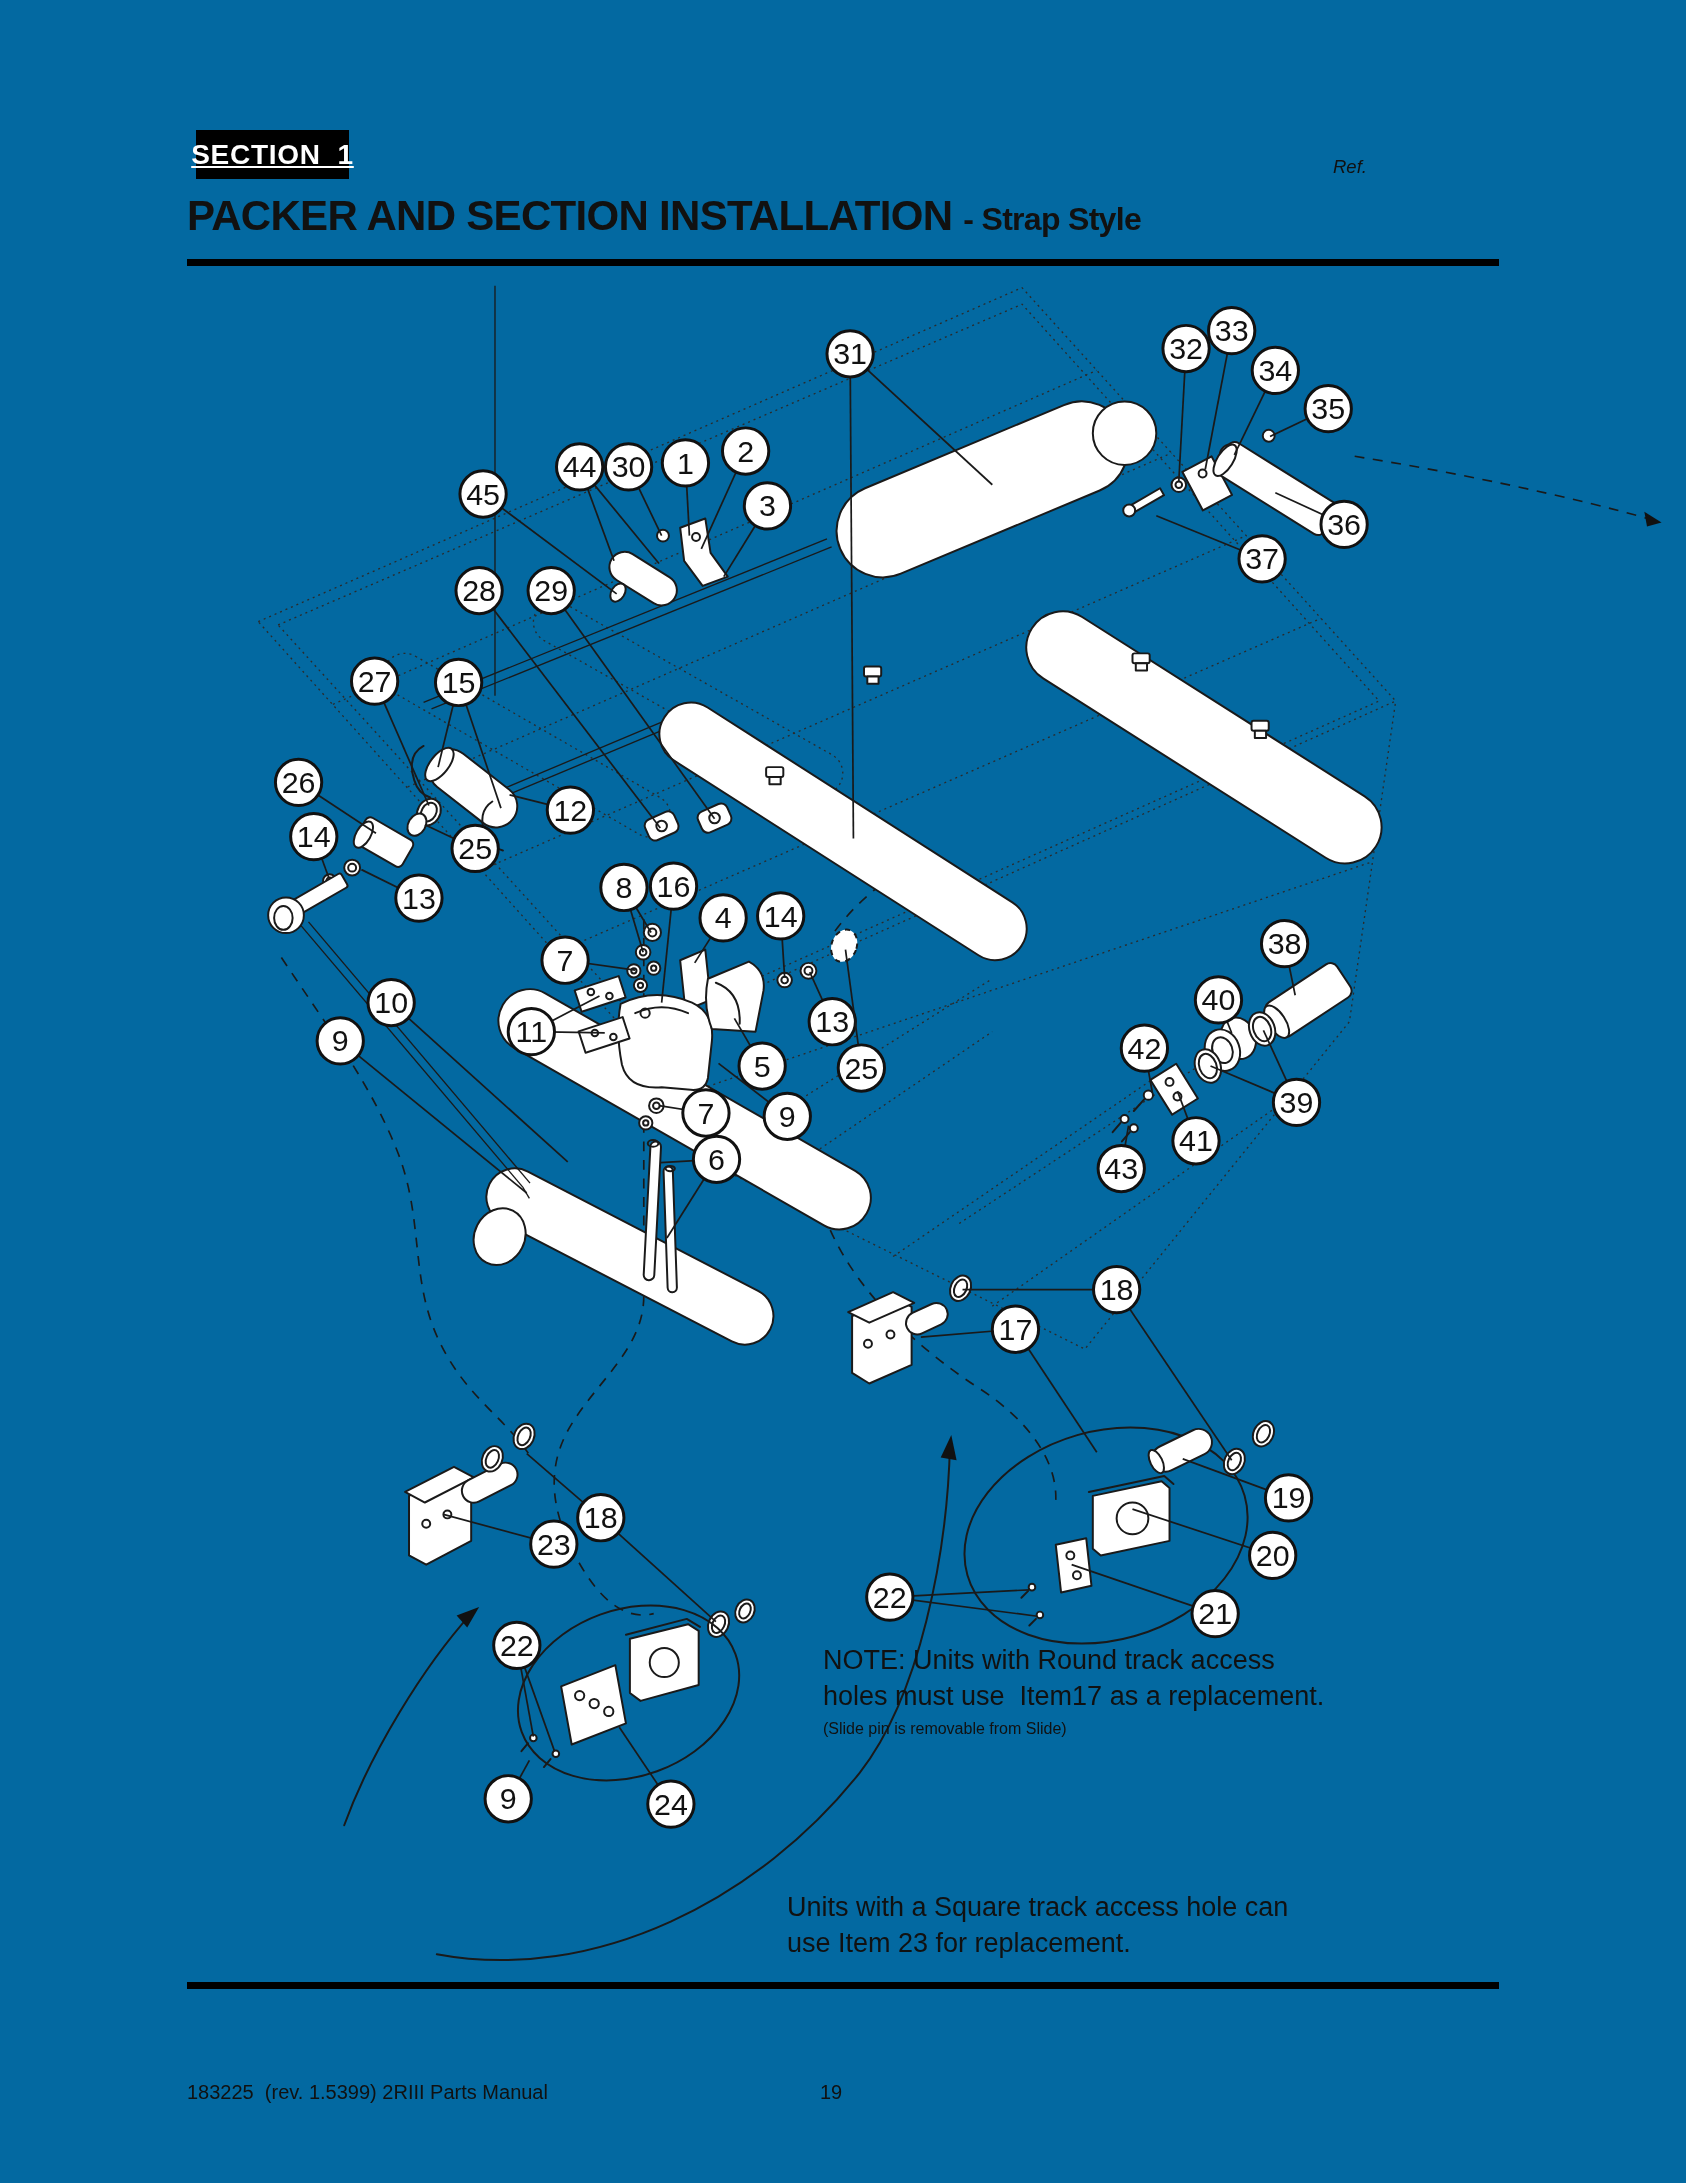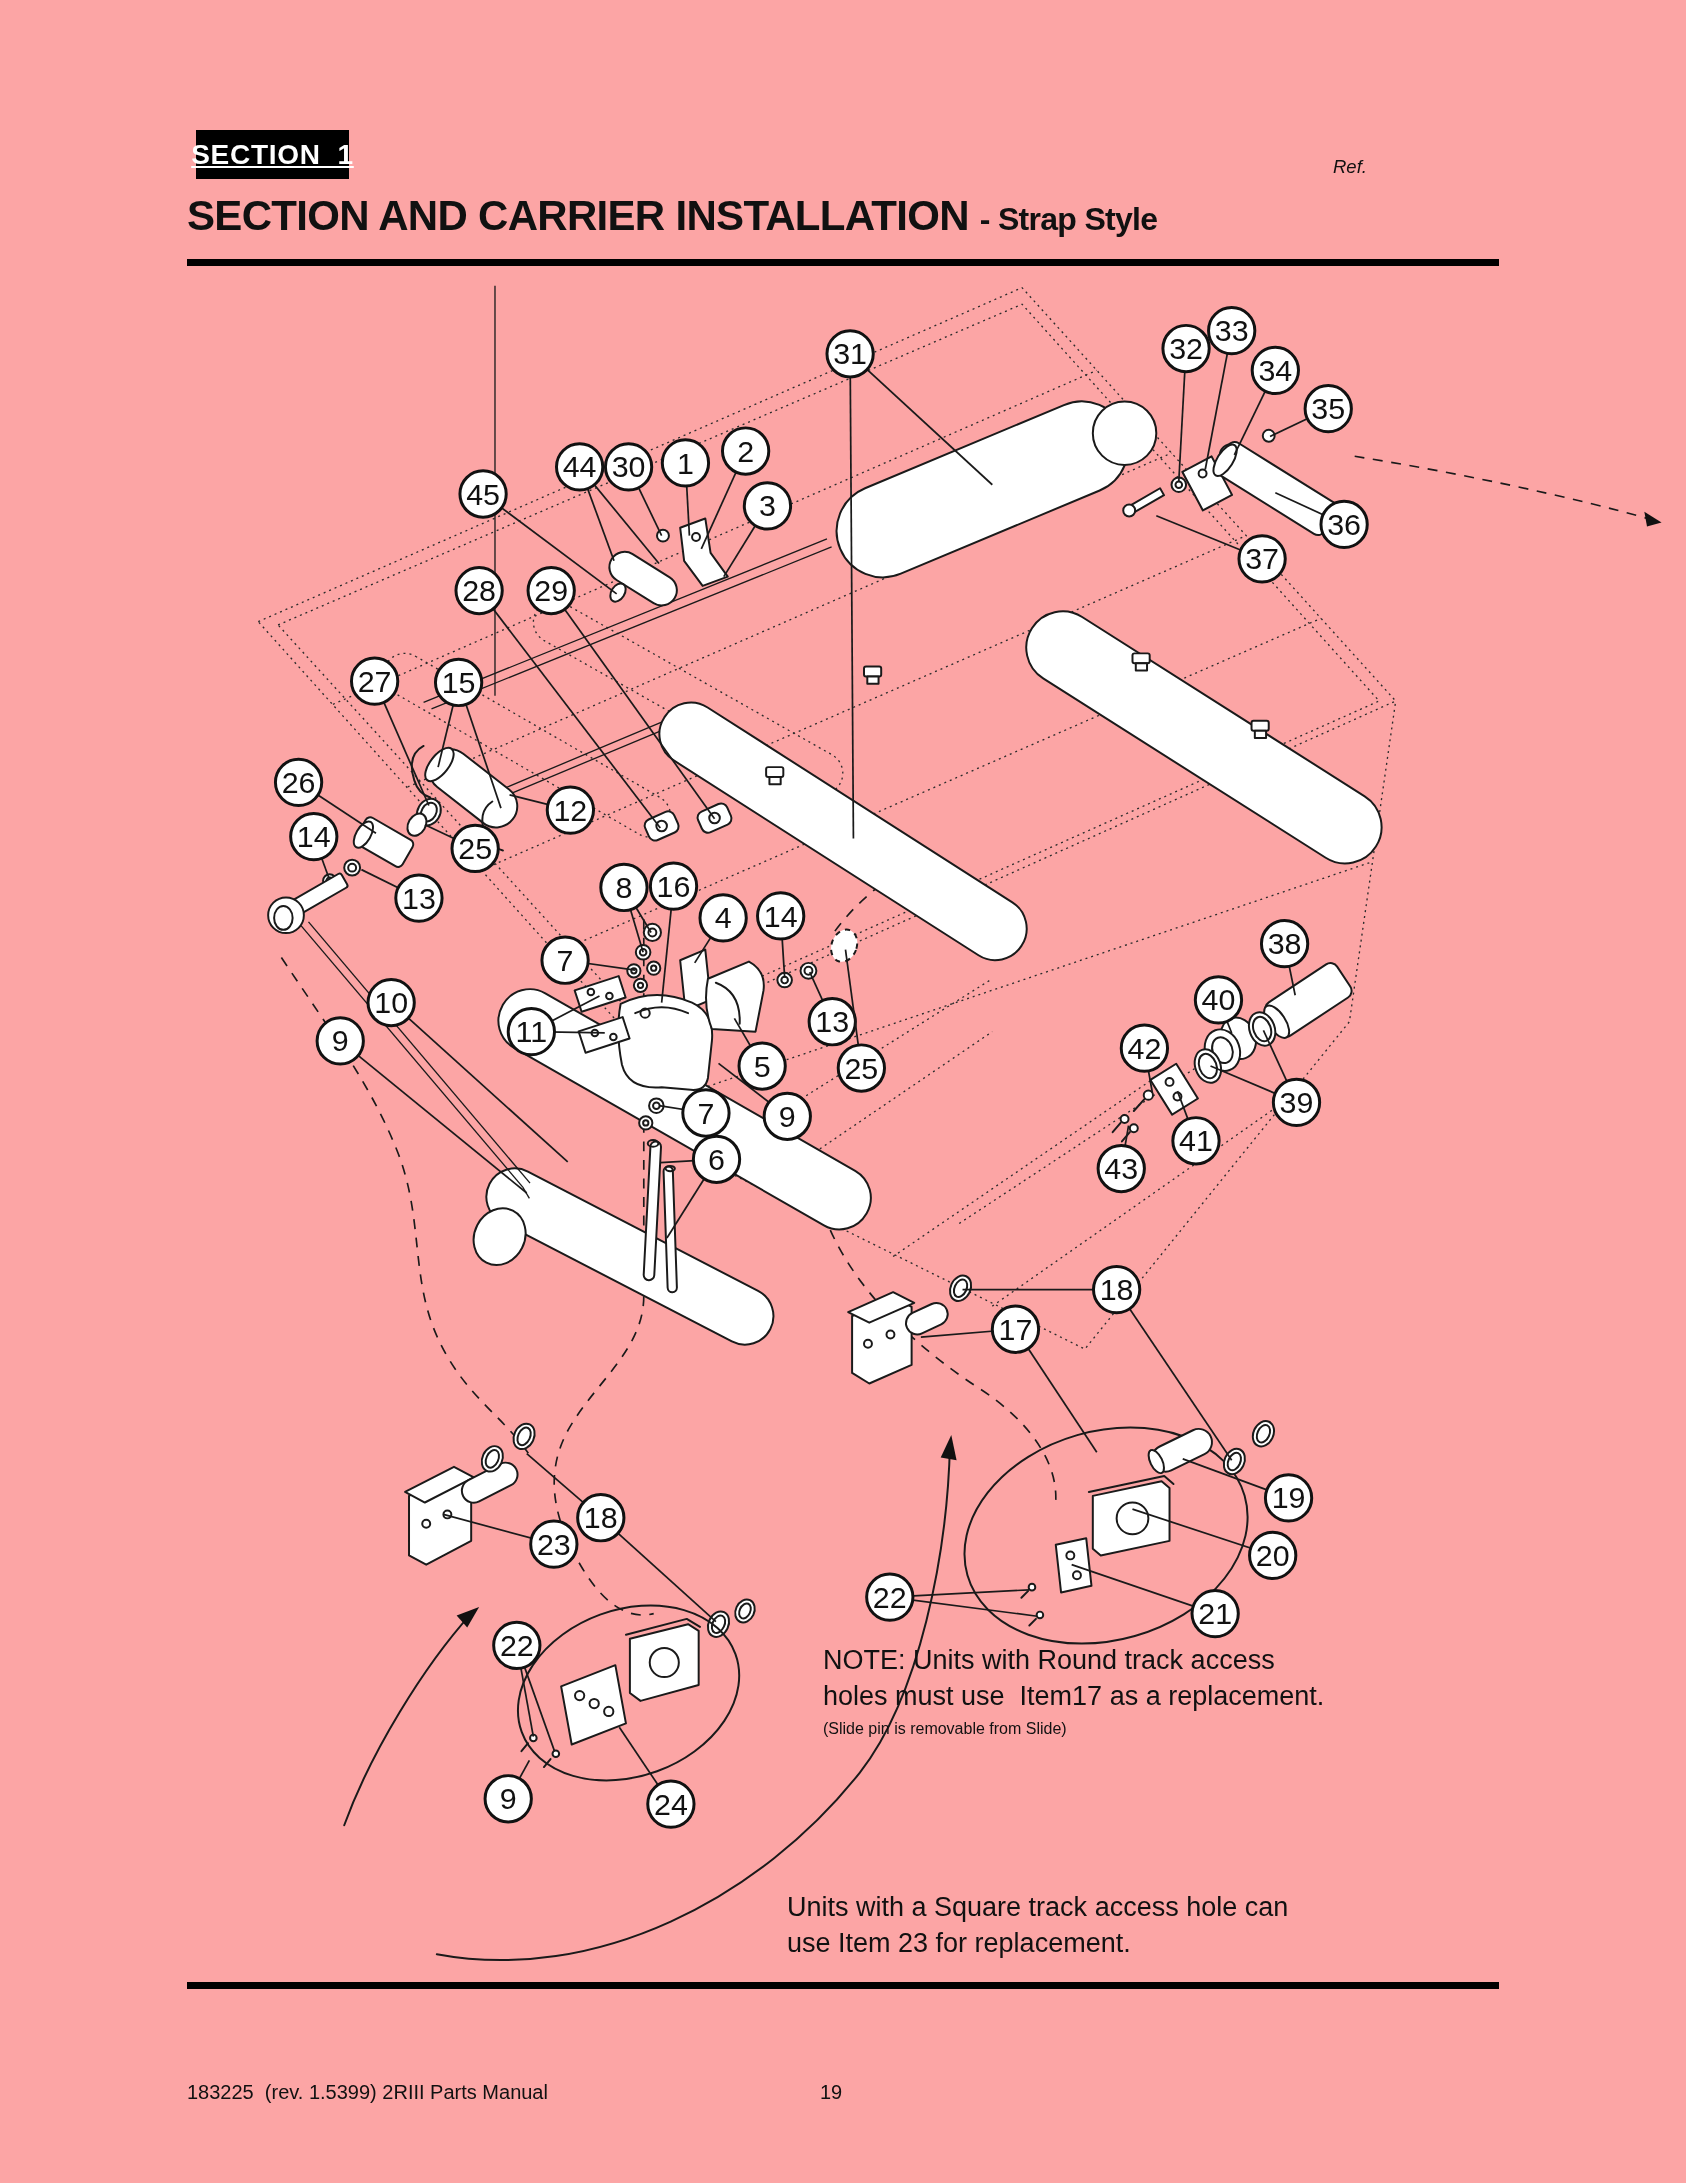--- a/index.html
+++ b/index.html
@@ -1,17 +1,17 @@
 <!DOCTYPE html>
 <html style="font-size:10.6px"><head>
 <meta charset="utf-8">
 <style>
   html,body{margin:0;padding:0;background:#888;}
   .page{
-    position:relative;width:1687px;height:2183px;background:#fca5a5;
+    position:relative;width:1687px;height:2183px;background:#0369a1;
     font-family:"Liberation Sans",sans-serif;color:#111;overflow:hidden;
   }
   .abs{position:absolute;}
   .section-badge{
     left:196px;top:130px;width:153px;height:49px;background:#000;color:#fff;
     display:flex;align-items:center;justify-content:center;
     font-size:28px;font-weight:bold;letter-spacing:0.7px;white-space:pre;
   }
   .section-badge span{text-decoration:underline;}
   .page-title{left:187px;top:192px;font-size:42px;font-weight:bold;letter-spacing:-0.7px;white-space:pre;}
@@ -40,21 +40,21 @@
   .balloon-circle{fill:#fff;stroke:#111;stroke-width:4.5;}
   .balloon-num{font-family:"Liberation Sans",sans-serif;font-size:46px;fill:#111;text-anchor:middle;}
 </style>
 </head>
 <body>
 
 <div class="page">
 
   <div class="abs section-badge"><span>SECTION  1</span></div>
   <div class="abs ref-label">Ref.</div>
-  <div class="abs page-title"><span>SECTION AND CARRIER INSTALLATION </span><span class="suffix">- Strap Style</span></div>
+  <div class="abs page-title"><span>PACKER AND SECTION INSTALLATION </span><span class="suffix">- Strap Style</span></div>
   <div class="abs rule rule-top"></div>
 
   <svg width="1687" height="2183" viewBox="0 0 2550 3301">
 
     <g>
       <polygon class="dot" points="390,940 1545,435 2110,1060 960,1575"></polygon>
       <polygon class="dot" points="420,945 1545,460 2085,1060 975,1555"></polygon>
       <line class="dot" x1="503" y1="1065" x2="1658" y2="560"></line>
       <line class="dot" x1="616" y1="1190" x2="1771" y2="685"></line>
       <line class="dot" x1="729" y1="1315" x2="1884" y2="810"></line>

